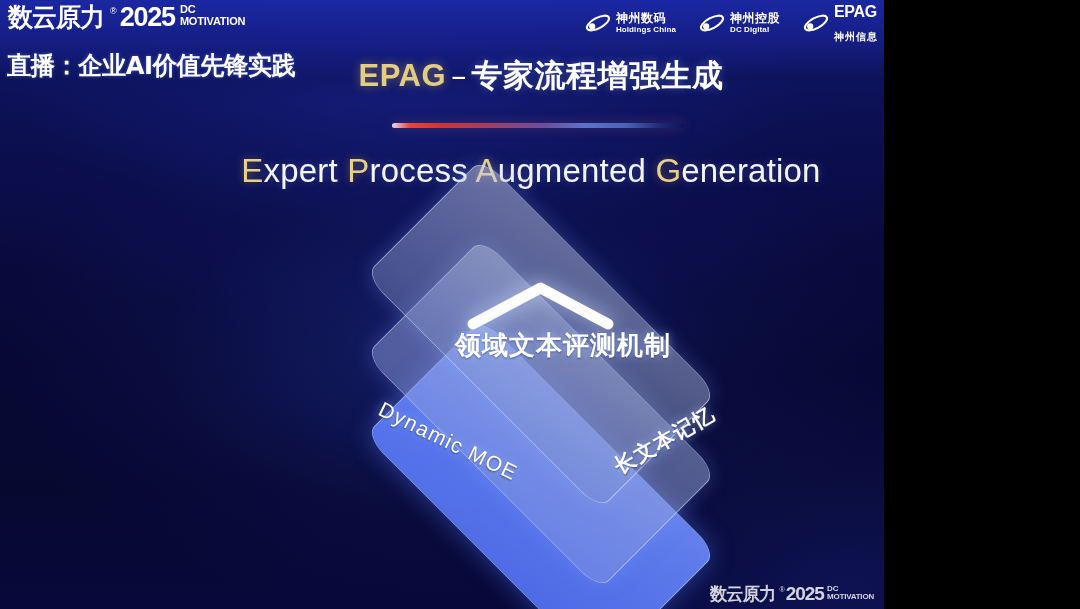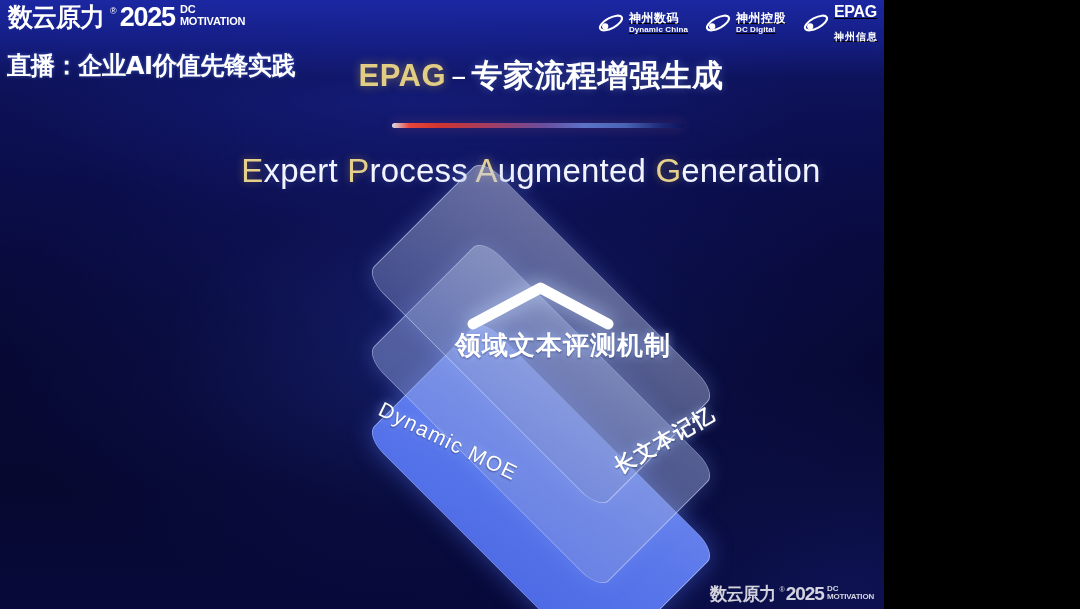--- a/index.html
+++ b/index.html
@@ -91,22 +91,21 @@
     text-shadow: 0 0 4px rgba(120,160,255,0.45);
     transform: scaleX(0.97);
     transform-origin: left center;
   }
 
   
   .partner-logos {
     position: absolute;
     right: 6px; top: 4px;
     display: flex;
-    gap: 16px;
-    text-decoration: underline;
+    gap: 22px;
   }
   .partner {
     display: flex;
     align-items: center;
     gap: 4px;
     white-space: nowrap;
   }
   .swirl {
     width: 28px; height: 22px;
     position: relative;
@@ -346,21 +345,21 @@
 
     <div class="partner">
       <span class="swirl">
         <svg viewBox="0 0 28 22" width="28" height="22" aria-hidden="true">
           <ellipse cx="14" cy="11" rx="12.2" ry="5.2" transform="rotate(-28 14 11)" fill="none" stroke="#ffffff" stroke-width="2.1"></ellipse>
           <circle cx="8.2" cy="14.4" r="3.1" fill="#ffffff"></circle>
         </svg>
       </span>
       <span class="p-text">
         <span class="p-cn">神州数码</span>
-        <span class="p-en">Dynamic China</span>
+        <span class="p-en">Holdings China</span>
       </span>
     </div>
 
     <div class="partner">
       <span class="swirl">
         <svg viewBox="0 0 28 22" width="28" height="22" aria-hidden="true">
           <ellipse cx="14" cy="11" rx="12.2" ry="5.2" transform="rotate(-28 14 11)" fill="none" stroke="#ffffff" stroke-width="2.1"></ellipse>
           <circle cx="8.2" cy="14.4" r="3.1" fill="#ffffff"></circle>
         </svg>
       </span>

